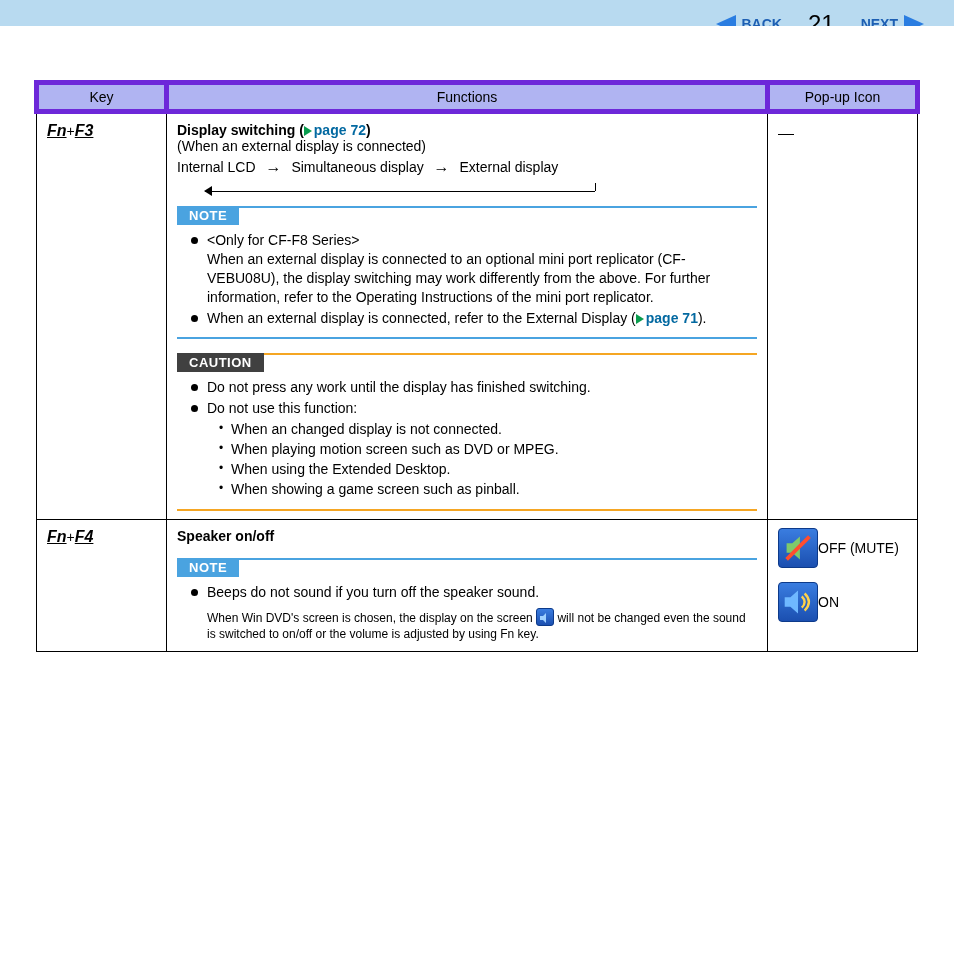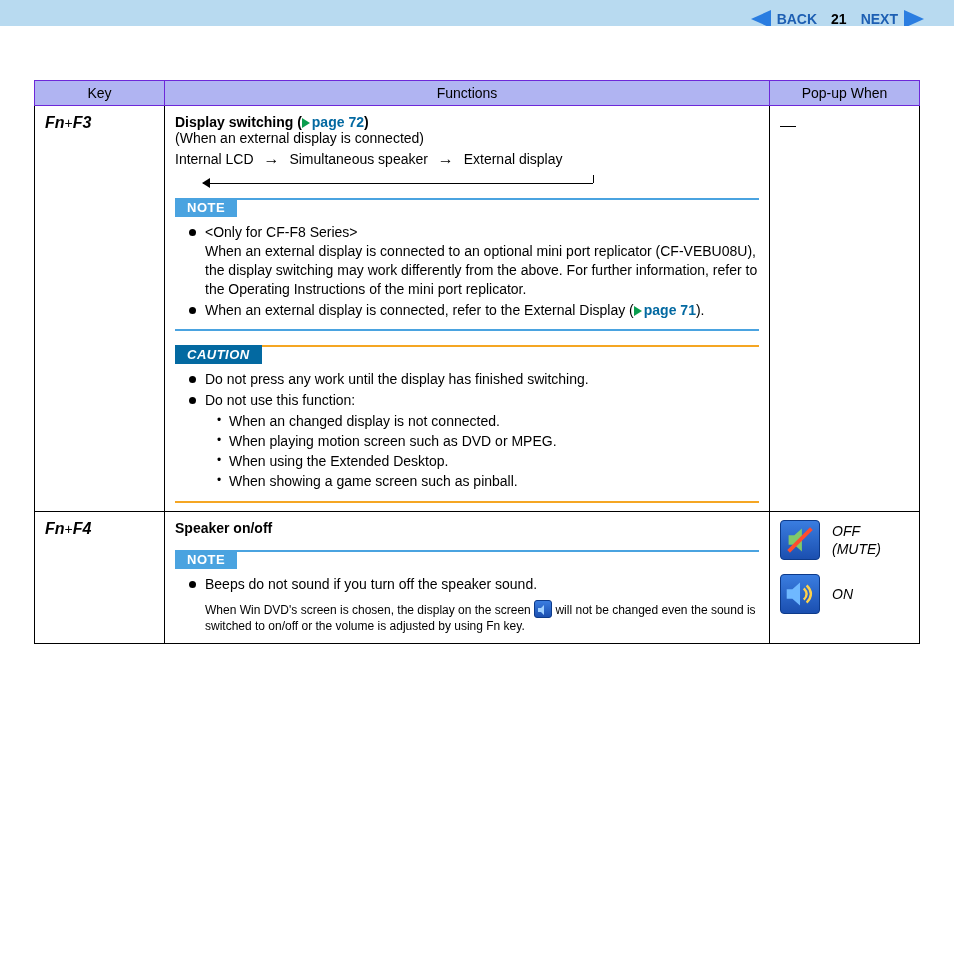--- a/index.html
+++ b/index.html
@@ -48,24 +48,24 @@
     gap: 6px;
     font-family: Arial, sans-serif;
   }
   .nav-text {
     color: #1d5fb3;
     font-weight: bold;
     font-size: 14px;
     cursor: pointer;
   }
   .page-num {
-    font-weight: bold;
-    font-size: 14px;
+    font-weight: normal;
+    font-size: 24px;
     color: #000;
-    margin: 0 8px;
+    margin: 0 20px;
   }
   .arrow {
     width: 0; height: 0;
     border-top: 9px solid transparent;
     border-bottom: 9px solid transparent;
     cursor: pointer;
   }
   .arrow.left { border-right: 20px solid #2a7de1; }
   .arrow.right { border-left: 20px solid #2a7de1; }
 
@@ -75,37 +75,38 @@
 
   table.main {
     border-collapse: collapse;
     width: 100%;
     border: 1px solid #000;
   }
   table.main th {
     background: #b0b4f2;
     font-weight: normal;
     font-size: 14px;
-    border: 1px solid #6d28d9;
+    border: 5px solid #6d28d9;
     padding: 4px 8px;
     text-align: center;
   }
   table.main td {
     border: 1px solid #000;
     padding: 8px 10px;
     vertical-align: top;
     font-size: 14px;
   }
   td.key-col { width: 130px; }
   td.icon-col { width: 150px; }
 
   .keycap {
     font-family: Arial Black, Arial, sans-serif;
     font-weight: 900;
     font-style: italic;
+    text-decoration: underline;
     font-size: 16px;
   }
   .plus { font-weight: normal; font-style: normal; text-decoration: none; font-size: 14px; }
 
   .func-title { font-weight: bold; }
   .link-green { color: #0369a1; font-weight: bold; }
   .arrow-inline {
     display: inline-block;
     width: 0; height: 0;
     border-top: 5px solid transparent;
@@ -153,21 +154,21 @@
     margin: 14px 0 6px 0;
   }
   .tag {
     color: #fff;
     font-weight: bold;
     font-size: 13px;
     padding: 2px 12px;
     letter-spacing: 0.5px;
   }
   .tag.note { background: #4aa3e0; }
-  .tag.caution { background: #0369a1; font-style: italic; }
+  .tag.caution { background: #404040; }
   .tag-line {
     flex: 1;
     height: 2px;
   }
   .tag-line.note { background: #4aa3e0; }
   .tag-line.caution { background: #f5a623; }
   .end-line { height: 2px; margin-top: 10px; }
   .end-line.note { background: #4aa3e0; }
   .end-line.caution { background: #f5a623; }
 
@@ -196,23 +197,21 @@
   .popup-dash {
     display: inline-block;
     width: 16px;
     border-bottom: 1px solid #000;
     margin-top: 6px;
   }
 
   .icon-row {
     display: flex;
     align-items: center;
-    gap: 12px;
     margin-bottom: 14px;
-    font-style: italic;
   }
   .icon-sq {
     width: 40px; height: 40px;
     border-radius: 4px;
     position: relative;
     display: flex;
     align-items: center;
     justify-content: center;
   }
   .icon-sq.mute {
@@ -252,38 +251,38 @@
   </div>
   <div class="white-cut"></div>
 </div>
 
 <div class="content">
   <table class="main">
     <thead>
       <tr>
         <th>Key</th>
         <th>Functions</th>
-        <th>Pop-up When</th>
+        <th>Pop-up Icon</th>
       </tr>
     </thead>
     <tbody>
 
       <tr>
         <td class="key-col">
           <span class="keycap">Fn</span><span class="plus">+</span><span class="keycap">F3</span>
         </td>
         <td>
           <div>
             <span class="func-title">Display switching (</span><span class="arrow-inline"></span><span class="link-green">page 72</span><span class="func-title">)</span>
           </div>
           <div>(When an external display is connected)</div>
           <div class="flow-line">
             <span>Internal LCD</span>
             <span class="flow-arrow">→</span>
-            <span>Simultaneous speaker</span>
+            <span>Simultaneous display</span>
             <span class="flow-arrow">→</span>
             <span>External display</span>
           </div>
           <div class="loop-back"></div>
 
           <div class="tag-bar">
             <span class="tag note">NOTE</span>
             <div class="tag-line note"></div>
           </div>
           <ul class="bullets">

